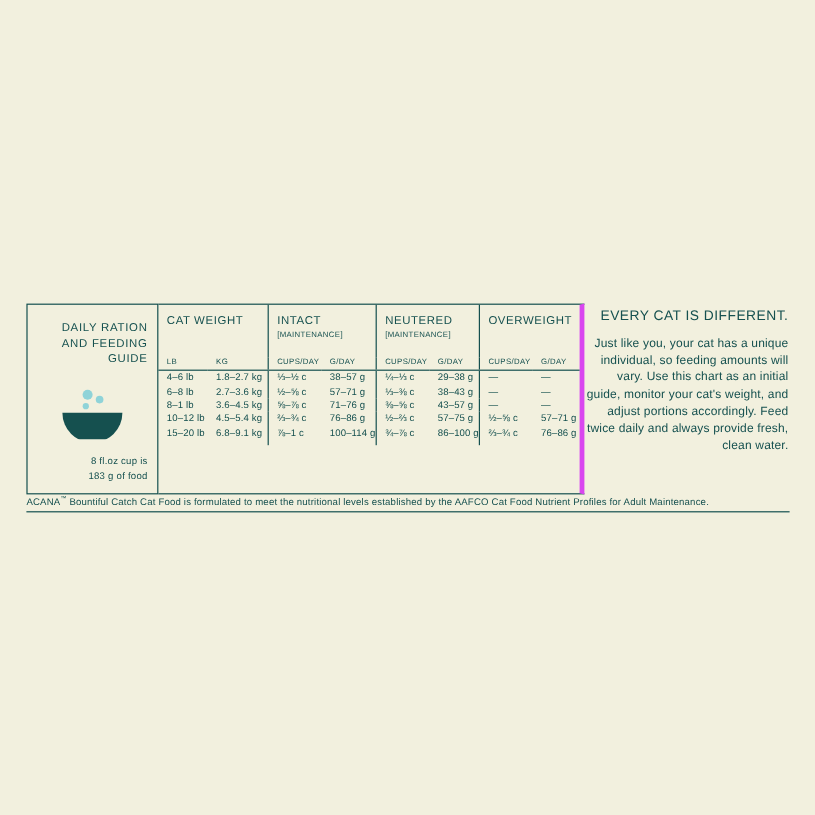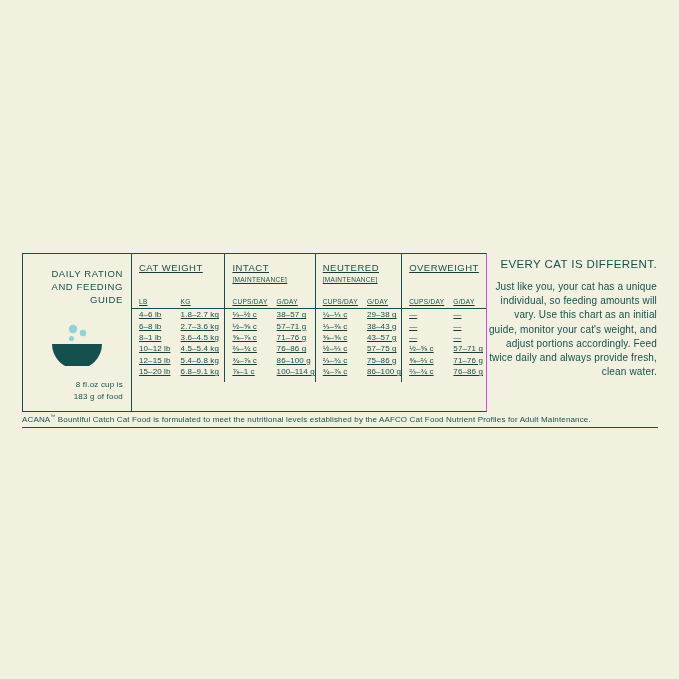--- a/index.html
+++ b/index.html
@@ -64,24 +64,23 @@
     margin-top: 13px;
     font-size: 8px;
     line-height: 1.45;
     color: #15504f;
     letter-spacing: 0.2px;
   }
   
   .main-table {
     border-top: 1px solid #15504f;
     border-bottom: 1px solid #15504f;
-    border-right: 1px solid #d946ef;
+    border-right: 4px solid #d946ef;
     box-sizing: border-box;
     width: 355px;
-    text-decoration: underline;
   }
   table.ration {
     border-collapse: collapse;
     width: 100%;
     font-size: 8px;
     color: #15504f;
   }
   table.ration th, table.ration td {
     padding: 0;
     text-align: left;
@@ -272,30 +271,20 @@
             <tr class="data-row">
               <td>10–12 lb</td>
               <td>4.5–5.4 kg</td>
               <td class="vline">⅔–¾ c</td>
               <td>76–86 g</td>
               <td class="vline">½–⅔ c</td>
               <td>57–75 g</td>
               <td class="vline">½–⅝ c</td>
               <td>57–71 g</td>
             </tr>
-            <tr class="data-row">
-              <td>12–15 lb</td>
-              <td>5.4–6.8 kg</td>
-              <td class="vline">¾–⅞ c</td>
-              <td>86–100 g</td>
-              <td class="vline">⅔–¾ c</td>
-              <td>75–86 g</td>
-              <td class="vline">⅝–⅔ c</td>
-              <td>71–76 g</td>
-            </tr>
             <tr class="data-row last">
               <td>15–20 lb</td>
               <td>6.8–9.1 kg</td>
               <td class="vline">⅞–1 c</td>
               <td>100–114 g</td>
               <td class="vline">¾–⅞ c</td>
               <td>86–100 g</td>
               <td class="vline">⅔–¾ c</td>
               <td>76–86 g</td>
             </tr>

